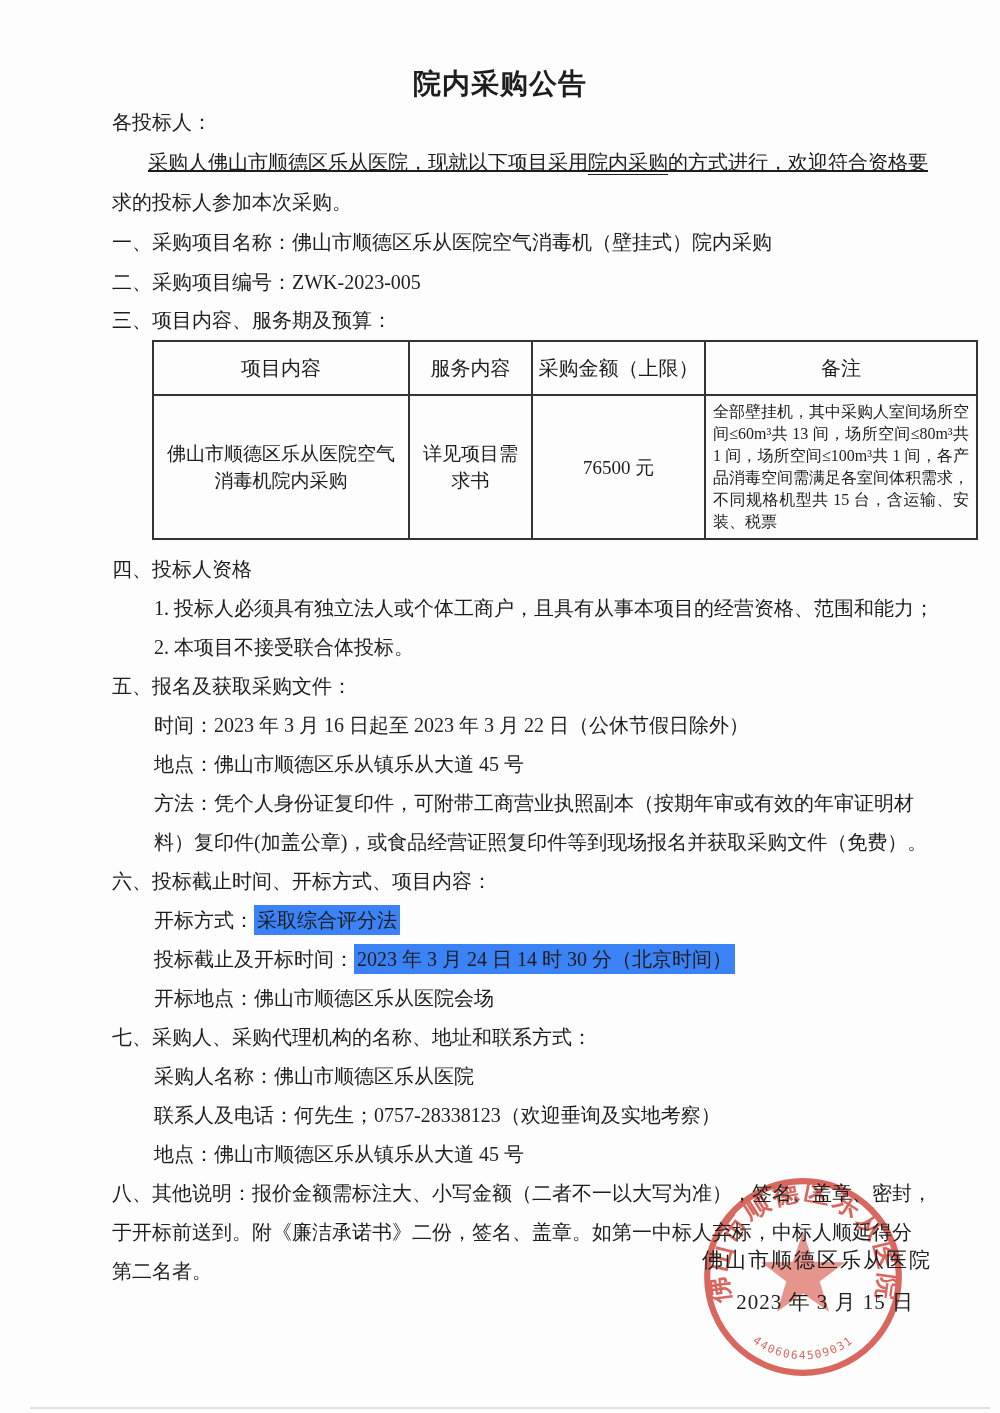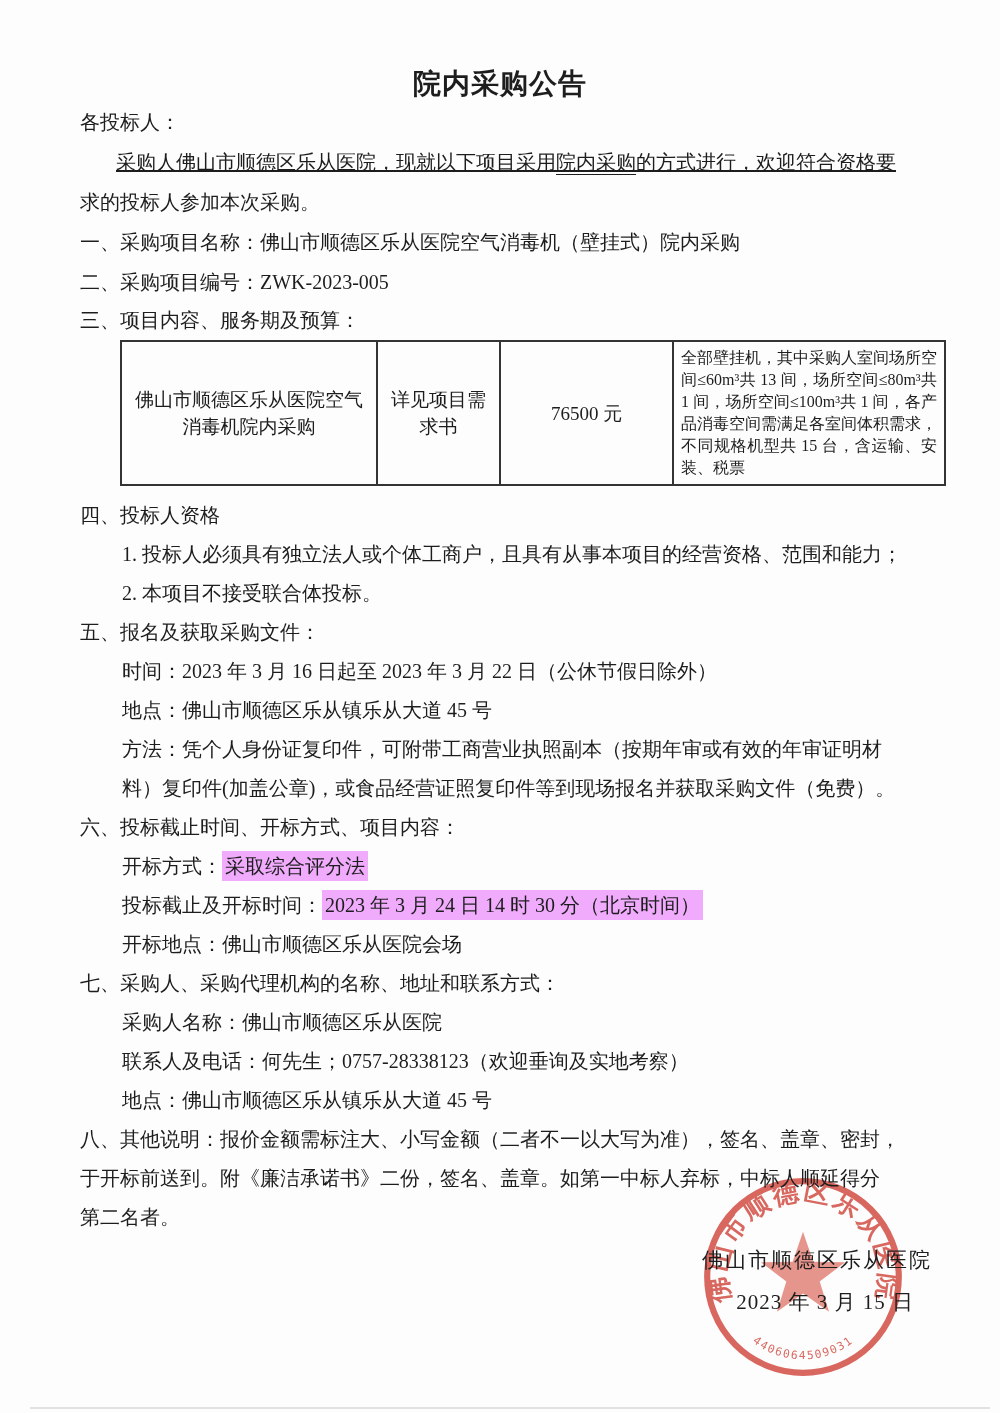--- a/index.html
+++ b/index.html
@@ -5,36 +5,36 @@
   html,body { margin:0; padding:0; }
   body {
     width:1000px; height:1413px;
     background:#ffffff;
     font-family:"Liberation Serif","DejaVu Serif",serif;
     color:#1d1d1d;
     position:relative;
     overflow:hidden;
   }
   .page { position:absolute; inset:0; background:#fdfdfd; }
-  .content { position:relative; z-index:2; padding:0 80px; }
+  .content { position:relative; z-index:2; padding:0 112px; }
   .title {
     margin-top:66px;
     text-align:center;
     font-family:"Liberation Sans","DejaVu Sans",sans-serif;
     font-weight:700;
     font-size:28px;
     letter-spacing:1px;
     height:36px; line-height:36px;
   }
   .ln { height:40px; line-height:40px; font-size:20px; white-space:nowrap; }
   .ln2 { height:39px; line-height:39px; font-size:20px; white-space:nowrap; }
   .indent1 { padding-left:36px;text-decoration:underline; }   
   .indent2 { padding-left:42px; }   
   .u { border-bottom:1.5px solid #1d1d1d; padding-bottom:1px; }
-  .hl { background:#f0abfc; padding:4px 3px; }
+  .hl { background:#3b82f6; padding:4px 3px; }
   
   .tbl-wrap { margin:2px 0 10px 40px; }
   table.t {
     border-collapse:collapse;
     width:824px;
     table-layout:fixed;
   }
   table.t th, table.t td {
     border:2px solid #343434;
     vertical-align:middle;
@@ -85,20 +85,26 @@
 
     <div class="tbl-wrap">
       <table class="t">
         <colgroup>
             <col class="c1">
             <col class="c2">
             <col class="c3">
             <col class="c4">
           </colgroup>
         <tbody>
+            <tr>
+          <th>项目内容</th>
+          <th>服务内容</th>
+          <th>采购金额（上限）</th>
+          <th>备注</th>
+        </tr>
         <tr>
           <td class="cell-center">佛山市顺德区乐从医院空气消毒机院内采购</td>
           <td class="cell-center">详见项目需求书</td>
           <td class="cell-center">76500 元</td>
           <td class="cell-remark">全部壁挂机，其中采购人室间场所空间≤60m³共 13 间，场所空间≤80m³共 1 间，场所空间≤100m³共 1 间，各产品消毒空间需满足各室间体积需求，不同规格机型共 15 台，含运输、安装、税票</td>
         </tr>
       </tbody>
         </table>
     </div>
 

